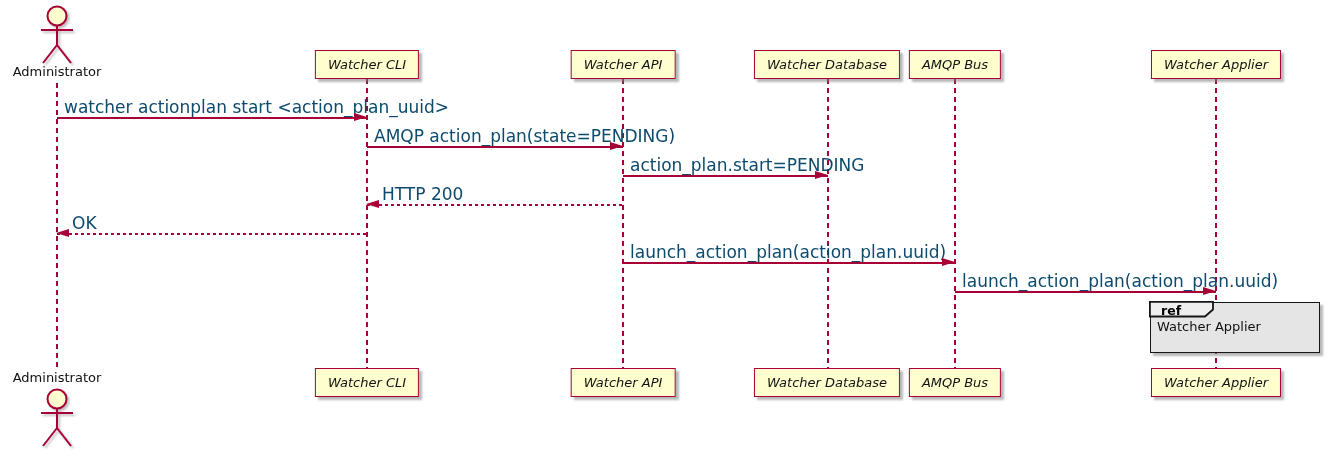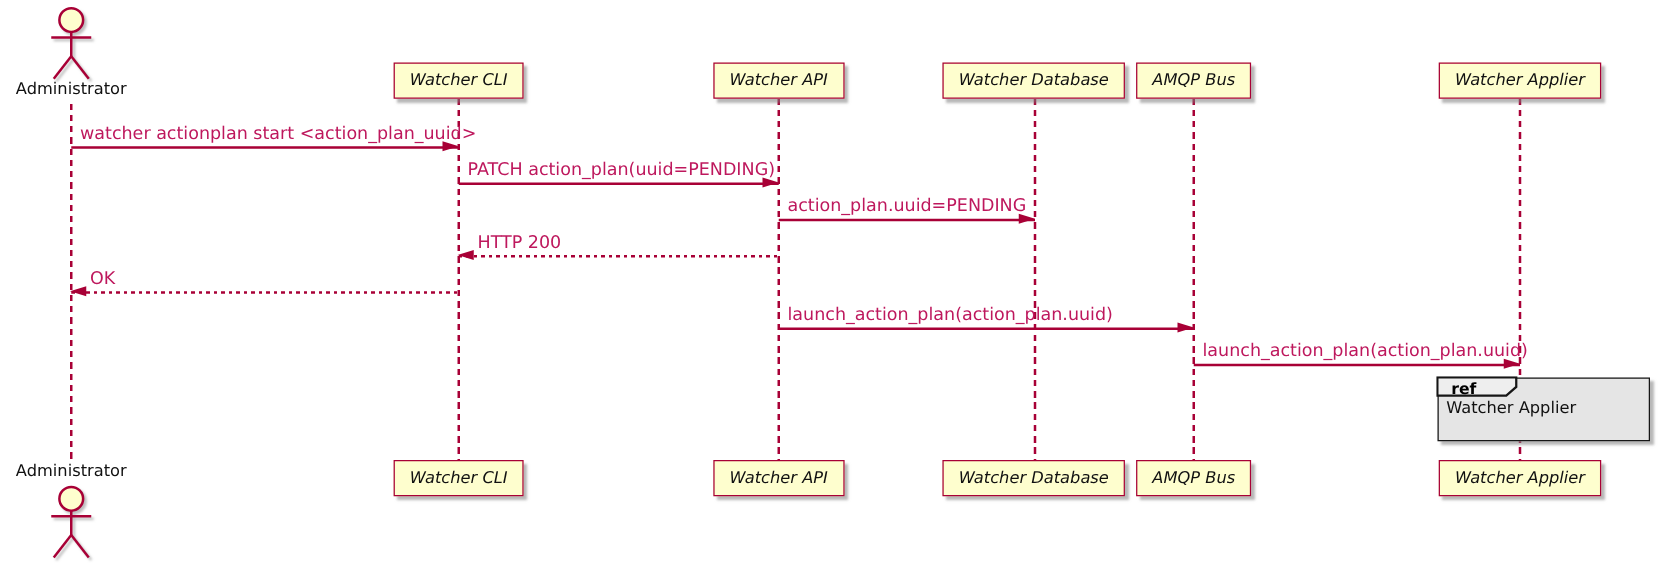--- a/index.html
+++ b/index.html
@@ -9,21 +9,21 @@
   .pbox{position:absolute;transform:translateX(-50%);height:29px;box-sizing:border-box;
         display:flex;align-items:center;justify-content:center;padding:0 12px;
         background:#FEFECE;border:1.8px solid #A80036;
         box-shadow:3px 3px 2px rgba(125,125,125,.55);
         font-size:13px;color:#111;white-space:nowrap;font-style:italic;}
 
   .lifeline{position:absolute;width:1.6px;
         background:repeating-linear-gradient(180deg,#A80036 0 5px,transparent 5px 9px);}
 
   .msg{position:absolute;left:0;top:0;width:0;height:0;}
-  .msg-label{position:absolute;font-size:14px;color:#be185d;white-space:nowrap;
+  .msg-label{position:absolute;font-size:17px;color:#0c4a6e;white-space:nowrap;
         height:15px;line-height:15px;}
   .line{position:absolute;height:1.7px;background:#A80036;}
   .line.dotted{background:repeating-linear-gradient(90deg,#A80036 0 3px,transparent 3px 6px);}
   .ah-r{position:absolute;width:0;height:0;border-top:4.5px solid transparent;
         border-bottom:4.5px solid transparent;border-left:13px solid #A80036;}
   .ah-l{position:absolute;width:0;height:0;border-top:4.5px solid transparent;
         border-bottom:4.5px solid transparent;border-right:13px solid #A80036;}
 
   .actor-label{position:absolute;transform:translateX(-50%);font-size:13px;color:#111;
         white-space:nowrap;height:15px;line-height:15px;}
@@ -65,27 +65,27 @@
   <div class="pbox" style="left:955px;top:50px;">AMQP Bus</div>
   <div class="pbox" style="left:1216px;top:50px;">Watcher Applier</div>
 
   <div class="msg">
     <div class="msg-label" style="left:64px;top:100px;">watcher actionplan start &lt;action_plan_uuid&gt;</div>
     <div class="line" style="left:57px;top:117px;width:310px;"></div>
     <div class="ah-r" style="left:354px;top:113px;"></div>
   </div>
 
   <div class="msg">
-    <div class="msg-label" style="left:374px;top:129px;">PATCH action_plan(uuid=PENDING)</div>
+    <div class="msg-label" style="left:374px;top:129px;">AMQP action_plan(state=PENDING)</div>
     <div class="line" style="left:367px;top:146px;width:256px;"></div>
     <div class="ah-r" style="left:610px;top:142px;"></div>
   </div>
 
   <div class="msg">
-    <div class="msg-label" style="left:630px;top:158px;">action_plan.uuid=PENDING</div>
+    <div class="msg-label" style="left:630px;top:158px;">action_plan.start=PENDING</div>
     <div class="line" style="left:623px;top:175px;width:205px;"></div>
     <div class="ah-r" style="left:815px;top:171px;"></div>
   </div>
 
   <div class="msg">
     <div class="msg-label" style="left:382px;top:187px;">HTTP 200</div>
     <div class="line dotted" style="left:367px;top:204px;width:256px;"></div>
     <div class="ah-l" style="left:366px;top:200px;"></div>
   </div>
 

